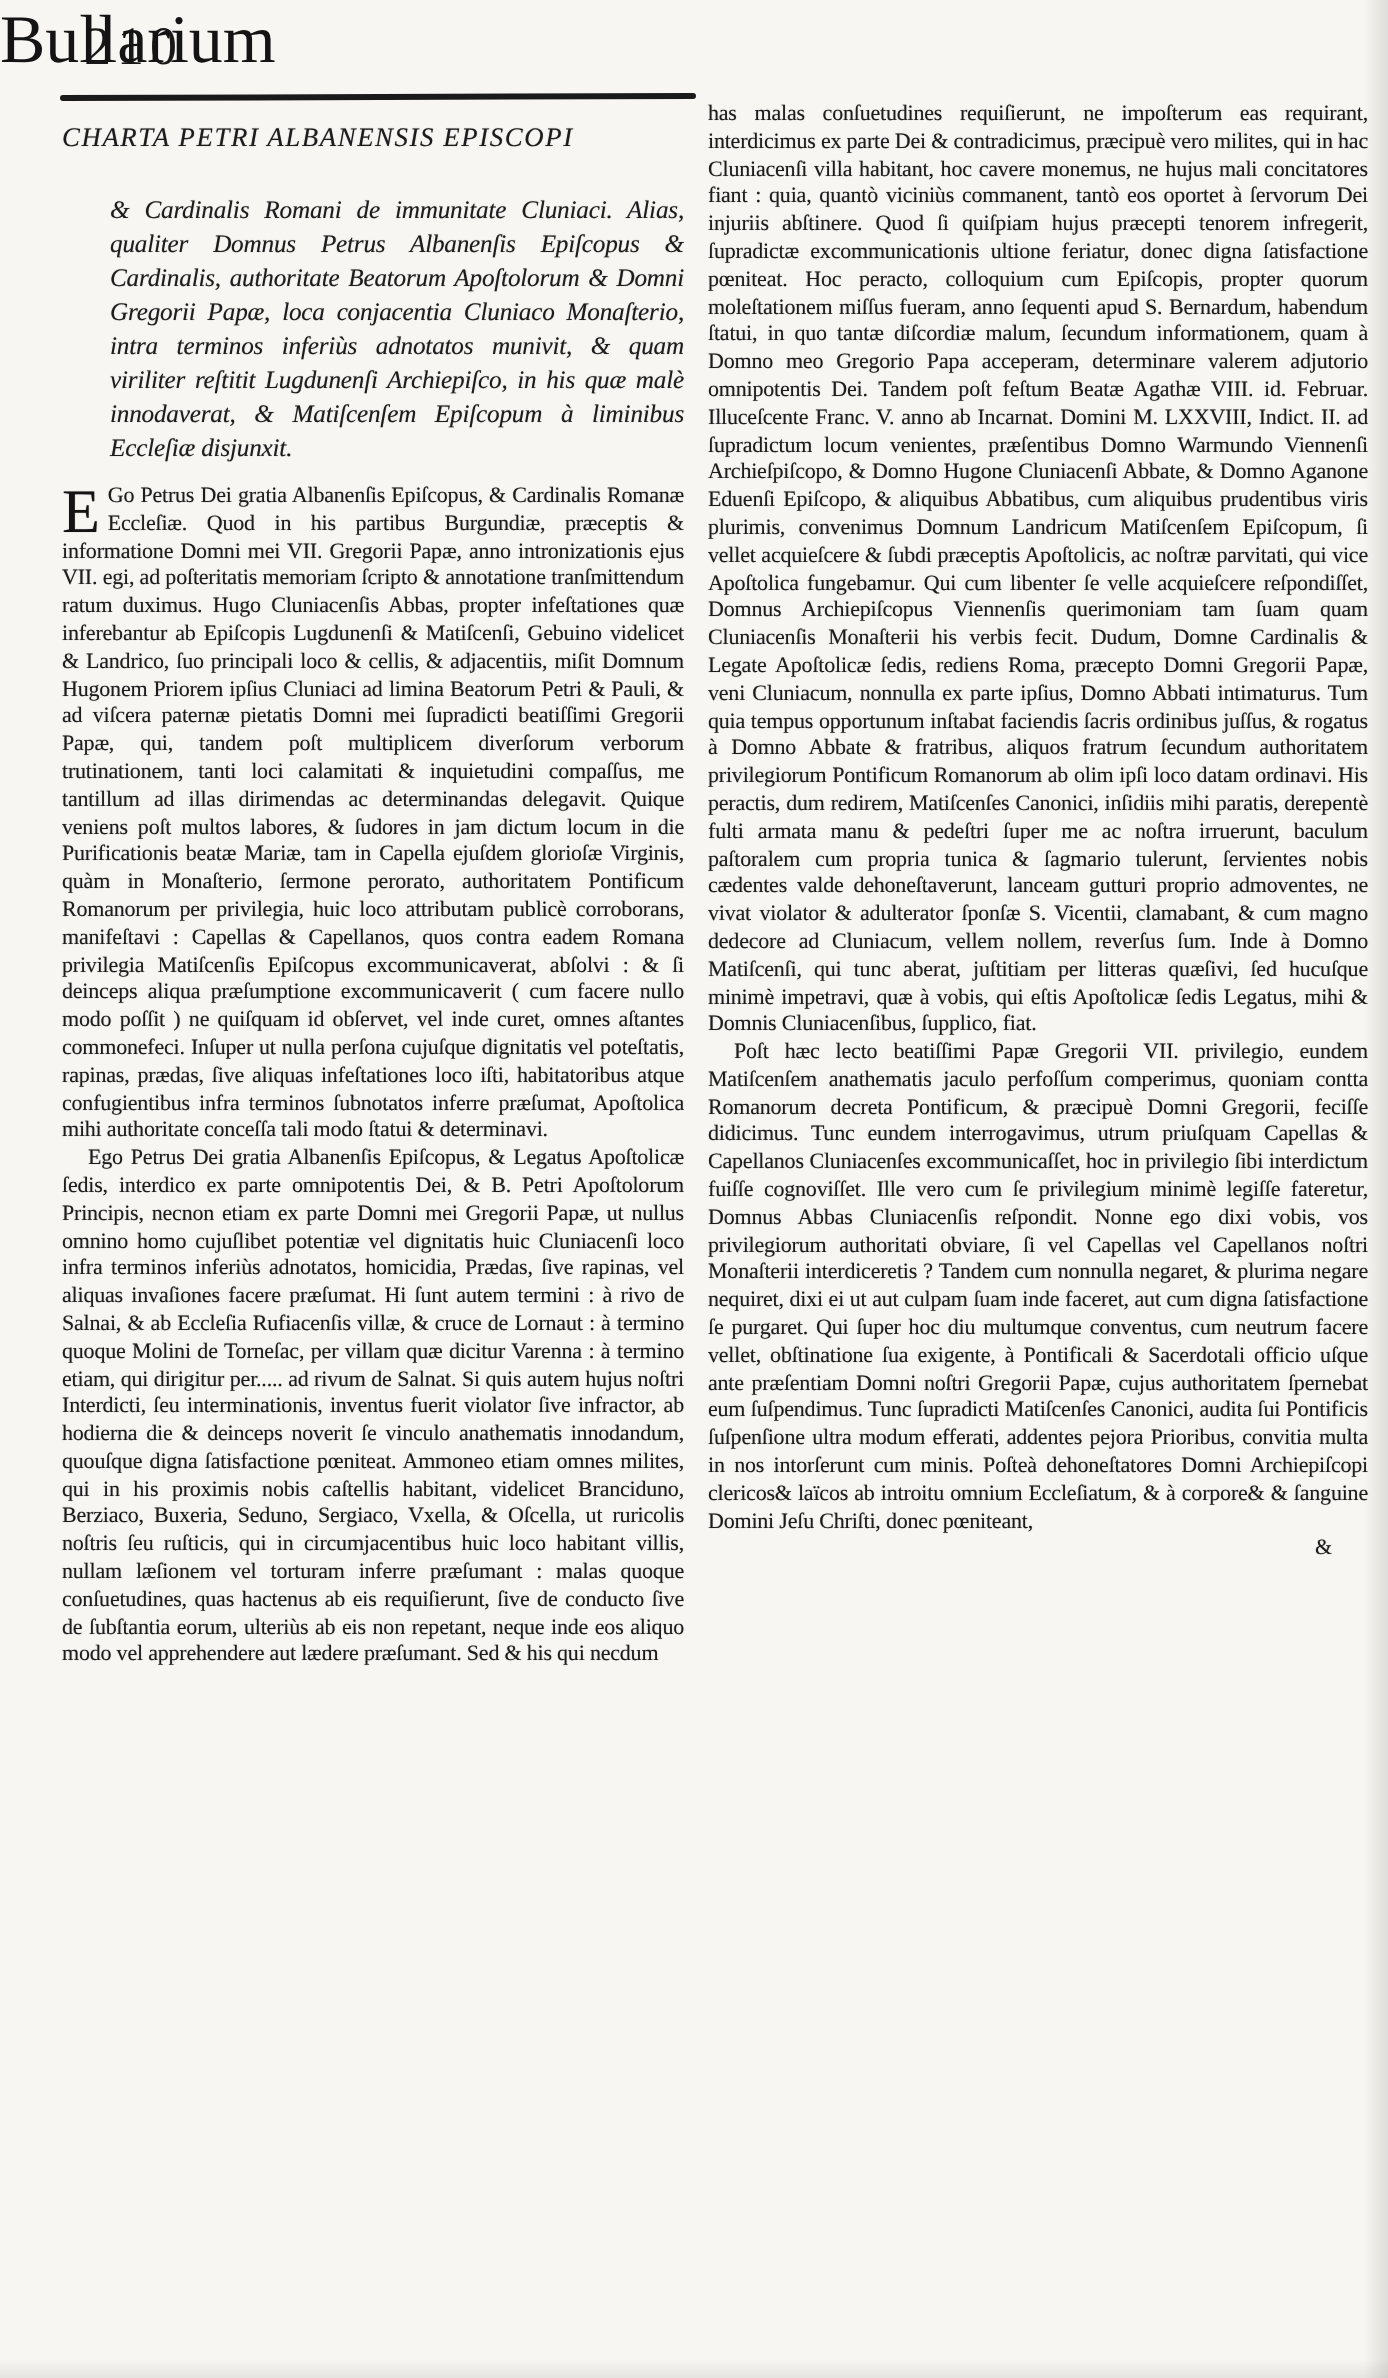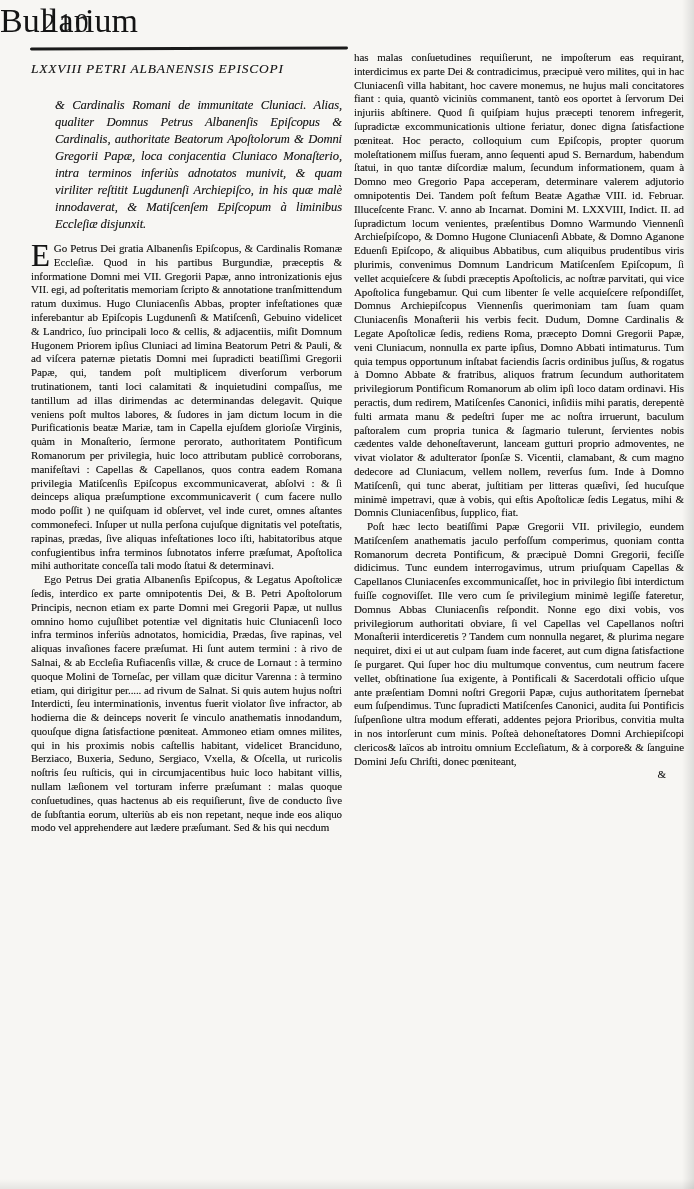--- a/index.html
+++ b/index.html
@@ -75,21 +75,21 @@
 
   <div class="page-number">210</div>
 
   <div class="running-title">Bullarium</div>
 
   <div class="header-rule"></div>
 
   <div class="col col-left">
 
     <p class="summary">
-      <span class="summary-line1">LXXVIII PETRI ALBANENSIS EPISCOPI</span>
+      <span class="summary-line1">CHARTA PETRI ALBANENSIS EPISCOPI</span>
       <span class="summary-rest">&amp; Cardinalis Romani de immunitate Cluniaci. Alias, qualiter Domnus Petrus Albanenſis Epiſcopus &amp; Cardinalis, authoritate Beatorum Apoſtolorum &amp; Domni Gregorii Papæ, loca conjacentia Cluniaco Monaſterio, intra terminos inferiùs adnotatos munivit, &amp; quam viriliter reſtitit Lugdunenſi Archiepiſco, in his quæ malè innodaverat, &amp; Matiſcenſem Epiſcopum à liminibus Eccleſiæ disjunxit.</span>
     </p>
 
     <p class="body-par">
       <span class="dropcap">E</span><span>Go Petrus Dei gratia Albanenſis Epiſcopus, &amp; Cardinalis Romanæ Eccleſiæ. Quod in his partibus Burgundiæ, præceptis &amp; informatione Domni mei VII. Gregorii Papæ, anno intronizationis ejus VII. egi, ad poſteritatis memoriam ſcripto &amp; annotatione tranſmittendum ratum duximus. Hugo Cluniacenſis Abbas, propter infeſtationes quæ inferebantur ab Epiſcopis Lugdunenſi &amp; Matiſcenſi, Gebuino videlicet &amp; Landrico, ſuo principali loco &amp; cellis, &amp; adjacentiis, miſit Domnum Hugonem Priorem ipſius Cluniaci ad limina Beatorum Petri &amp; Pauli, &amp; ad viſcera paternæ pietatis Domni mei ſupradicti beatiſſimi Gregorii Papæ, qui, tandem poſt multiplicem diverſorum verborum trutinationem, tanti loci calamitati &amp; inquietudini compaſſus, me tantillum ad illas dirimendas ac determinandas delegavit. Quique veniens poſt multos labores, &amp; ſudores in jam dictum locum in die Purificationis beatæ Mariæ, tam in Capella ejuſdem glorioſæ Virginis, quàm in Monaſterio, ſermone perorato, authoritatem Pontificum Romanorum per privilegia, huic loco attributam publicè corroborans, manifeſtavi : Capellas &amp; Capellanos, quos contra eadem Romana privilegia Matiſcenſis Epiſcopus excommunicaverat, abſolvi : &amp; ſi deinceps aliqua præſumptione excommunicaverit ( cum facere nullo modo poſſit ) ne quiſquam id obſervet, vel inde curet, omnes aſtantes commonefeci. Inſuper ut nulla perſona cujuſque dignitatis vel poteſtatis, rapinas, prædas, ſive aliquas infeſtationes loco iſti, habitatoribus atque confugientibus infra terminos ſubnotatos inferre præſumat, Apoſtolica mihi authoritate conceſſa tali modo ſtatui &amp; determinavi.</span>
     </p>
 
     <p class="body-par indent">Ego Petrus Dei gratia Albanenſis Epiſcopus, &amp; Legatus Apoſtolicæ ſedis, interdico ex parte omnipotentis Dei, &amp; B. Petri Apoſtolorum Principis, necnon etiam ex parte Domni mei Gregorii Papæ, ut nullus omnino homo cujuſlibet potentiæ vel dignitatis huic Cluniacenſi loco infra terminos inferiùs adnotatos, homicidia, Prædas, ſive rapinas, vel aliquas invaſiones facere præſumat. Hi ſunt autem termini : à rivo de Salnai, &amp; ab Eccleſia Rufiacenſis villæ, &amp; cruce de Lornaut : à termino quoque Molini de Torneſac, per villam quæ dicitur Varenna : à termino etiam, qui dirigitur per..... ad rivum de Salnat. Si quis autem hujus noſtri Interdicti, ſeu interminationis, inventus fuerit violator ſive infractor, ab hodierna die &amp; deinceps noverit ſe vinculo anathematis innodandum, quouſque digna ſatisfactione pœniteat. Ammoneo etiam omnes milites, qui in his proximis nobis caſtellis habitant, videlicet Branciduno, Berziaco, Buxeria, Seduno, Sergiaco, Vxella, &amp; Oſcella, ut ruricolis noſtris ſeu ruſticis, qui in circumjacentibus huic loco habitant villis, nullam læſionem vel torturam inferre præſumant : malas quoque conſuetudines, quas hactenus ab eis requiſierunt, ſive de conducto ſive de ſubſtantia eorum, ulteriùs ab eis non repetant, neque inde eos aliquo modo vel apprehendere aut lædere præſumant. Sed &amp; his qui necdum</p>
 
   </div>

